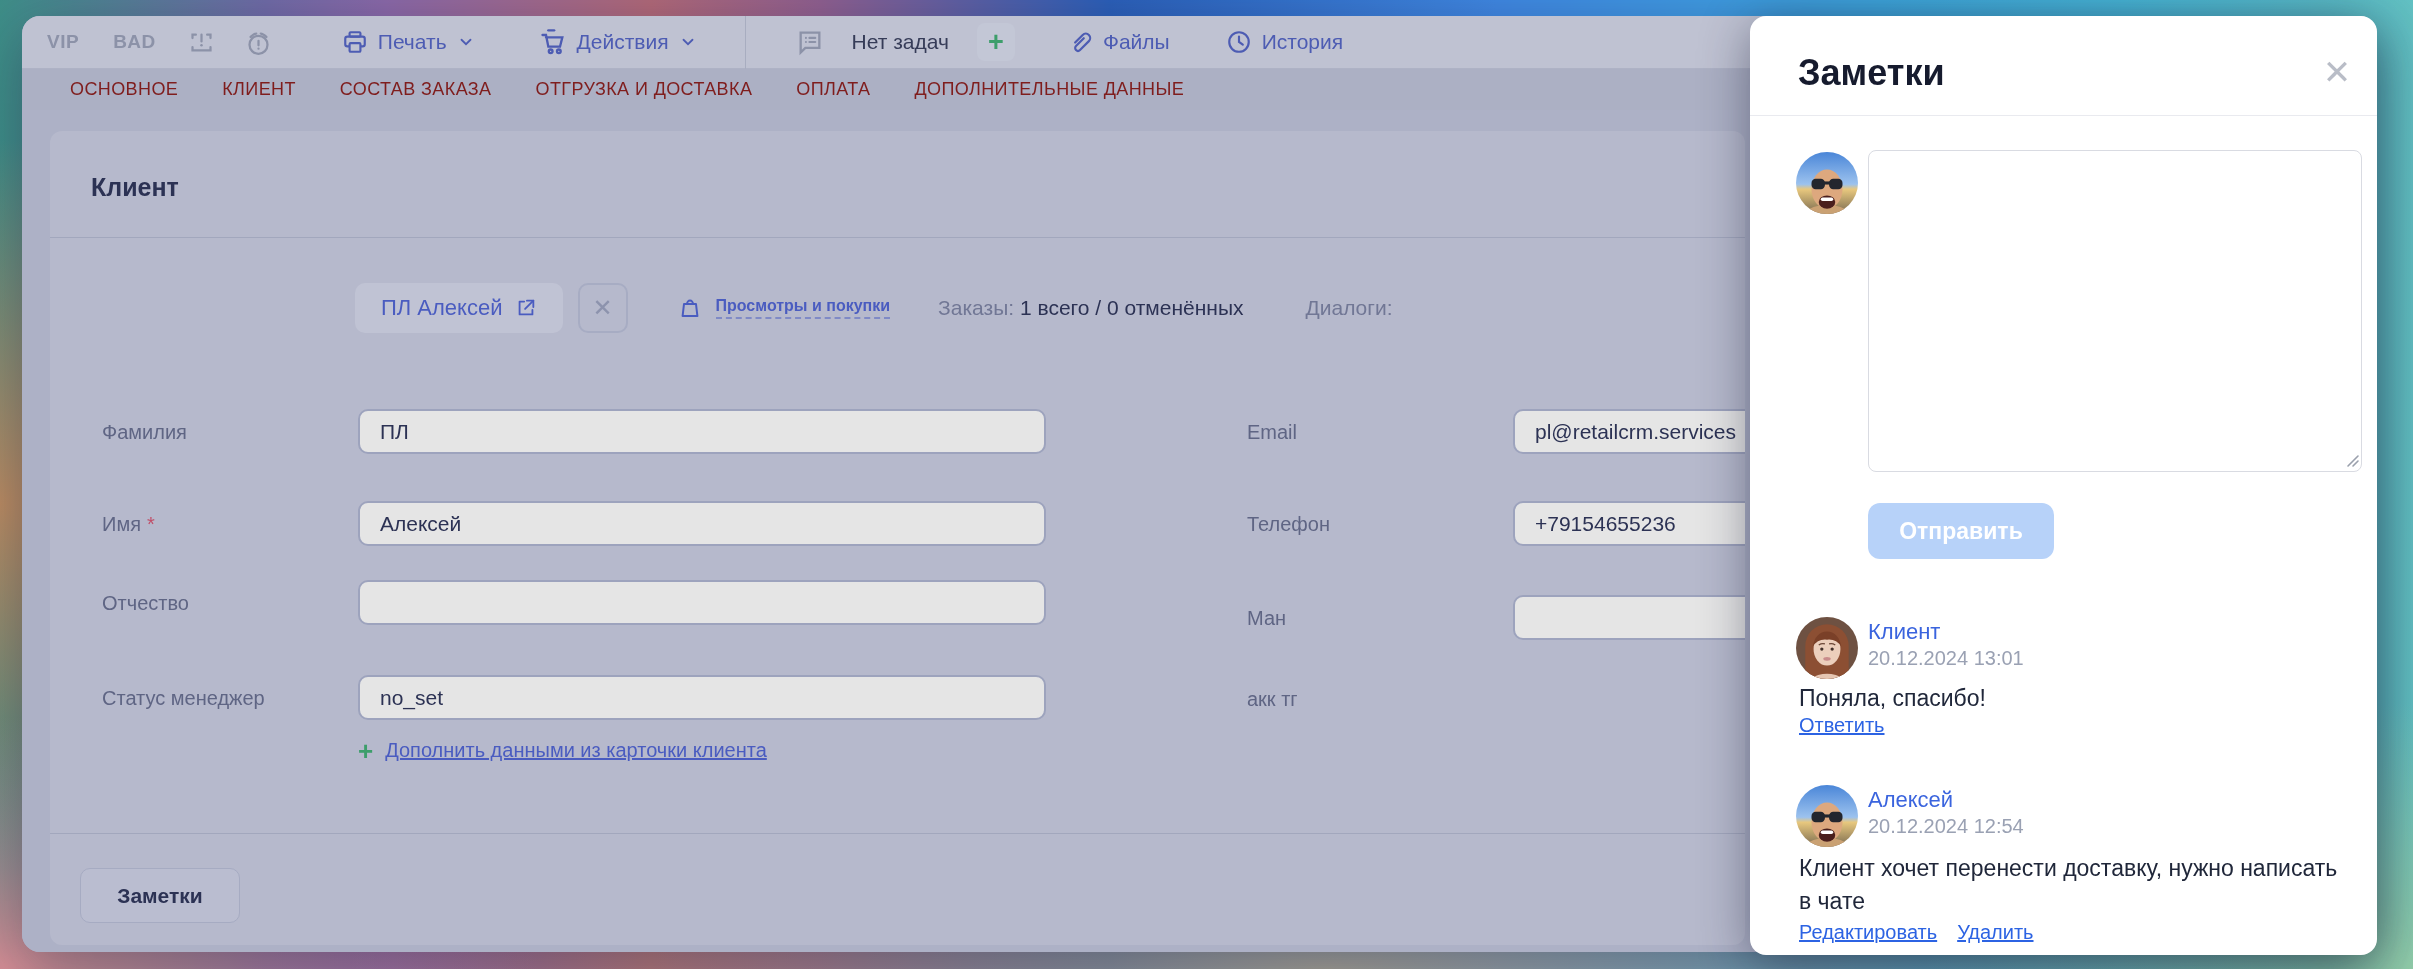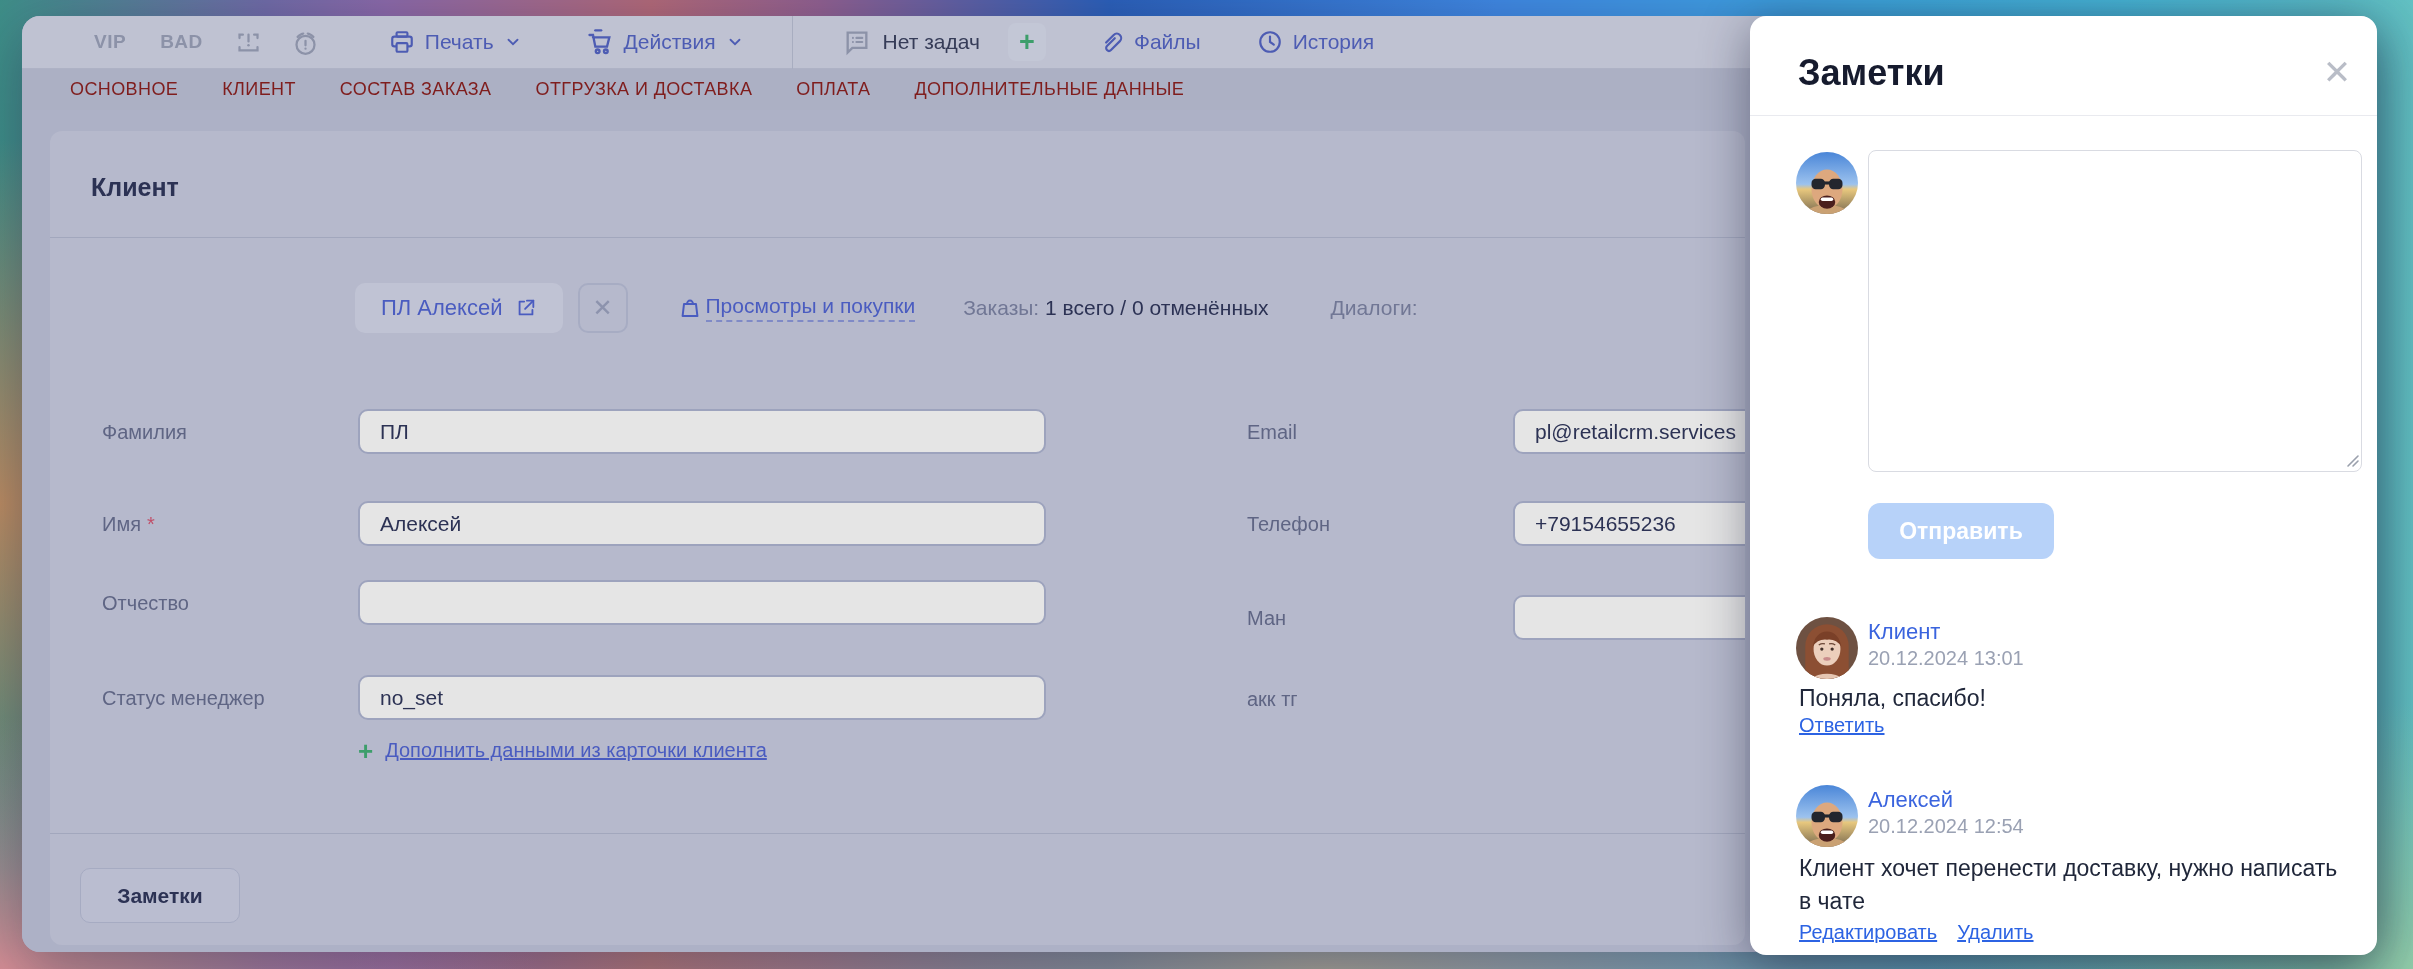--- a/index.html
+++ b/index.html
@@ -12,28 +12,28 @@
       radial-gradient(1400px 300px at 55% 100%, rgba(196,176,140,.8), rgba(196,176,140,0) 70%),
       radial-gradient(700px 380px at 100% 100%, rgba(150,208,170,.95), rgba(150,208,170,0) 70%),
       linear-gradient(90deg,#3e8e88 0%,#6f6aa6 11%,#8a68a8 16%,#b06878 27%,#8f5f8f 34%,#2b5fb8 46%,#3f86e0 62%,#3fa9e0 78%,#49b9da 88%,#63c2c4 100%);
   }
 
   
   .window{ position:absolute; left:22px; top:16px; width:2355px; height:936px;
     border-radius:18px; overflow:hidden; background:#adb1c6;
     box-shadow:0 18px 60px rgba(20,24,48,.35); }
   .toolbar{ height:53px; background:#bfc2d2; display:flex; align-items:center;
-    padding-left:72px; border-bottom:1px solid #aeb2c5; }
+    padding-left:25px; border-bottom:1px solid #aeb2c5; }
   .badge{ font-size:19px; font-weight:700; letter-spacing:.5px; color:#8c92a8; }
   .tool-ic{ display:inline-flex; color:#8c92a8; }
   .tool-group{ display:flex; align-items:center; gap:10px; color:#4d5cb3;
     font-size:21px; cursor:pointer; }
   .tool-group .lbl{ white-space:nowrap; }
   .v-div{ width:1px; height:53px; background:#a8adc0; }
-  .no-tasks{ color:#363c58; font-size:21px; display:flex; align-items:center; gap:12px; }
+  .no-tasks{ color:#363c58; font-size:21px; display:flex; align-items:center; gap:28px; }
   .plus-btn{ width:38px; height:38px; border-radius:8px; background:#c3c7d6;
     color:#3d9e6b; font-size:27px; font-weight:700; display:flex; align-items:center;
     justify-content:center; cursor:pointer; }
   .tabbar{ height:41px; background:#acb0c4; display:flex; align-items:center;
     padding-left:48px; gap:44px; }
   .tab{ font-size:18px; font-weight:400; letter-spacing:.4px; color:#7f1d1d;
     white-space:nowrap; cursor:pointer; }
   .content{ position:relative; height:842px; background:#adb1c6; }
 
   
@@ -43,22 +43,22 @@
     color:#2c3254; }
   .card-sep{ position:absolute; left:0; top:106px; width:100%; height:1px; background:#a2a7bd; }
   .cust-row{ position:absolute; left:0; top:152px; height:50px; width:100%;
     display:flex; align-items:center; }
   .chip{ margin-left:305px; height:50px; padding:0 26px; border-radius:10px;
     background:#c0c3d4; display:flex; align-items:center; gap:12px;
     color:#4a5cc0; font-size:22px; cursor:pointer; }
   .xbtn{ margin-left:15px; width:50px; height:50px; border-radius:10px;
     border:2px solid #a7acc3; color:#8d93ad; font-size:24px; display:flex;
     align-items:center; justify-content:center; cursor:pointer; }
-  .baglink{ margin-left:50px; display:flex; align-items:center; gap:4px;
-    color:#4a5cc0; font-size:21px; cursor:pointer; }
+  .baglink{ margin-left:50px; display:flex; align-items:center; gap:14px;
+    color:#4a5cc0; font-size:16px; cursor:pointer;font-weight:bold; }
   .baglink .txt{ border-bottom:2px dashed #7f8ac6; padding-bottom:2px; }
   .orders{ margin-left:48px; font-size:21px; color:#717795; white-space:nowrap; }
   .orders b{ color:#2c3254; font-weight:400; }
   .dialogs{ margin-left:62px; font-size:21px; color:#717795; }
 
   .f-label{ position:absolute; left:52px; font-size:20px; color:#5f6584; line-height:22px; }
   .f-label.r{ left:1197px; }
   .req{ color:#c0506a; margin-left:6px; font-size:20px; }
   .f-input{ position:absolute; left:308px; width:688px; height:45px; border-radius:10px;
     background:#e5e5e5; border:2px solid #9da3bd; color:#2c3254; font-size:21px;

